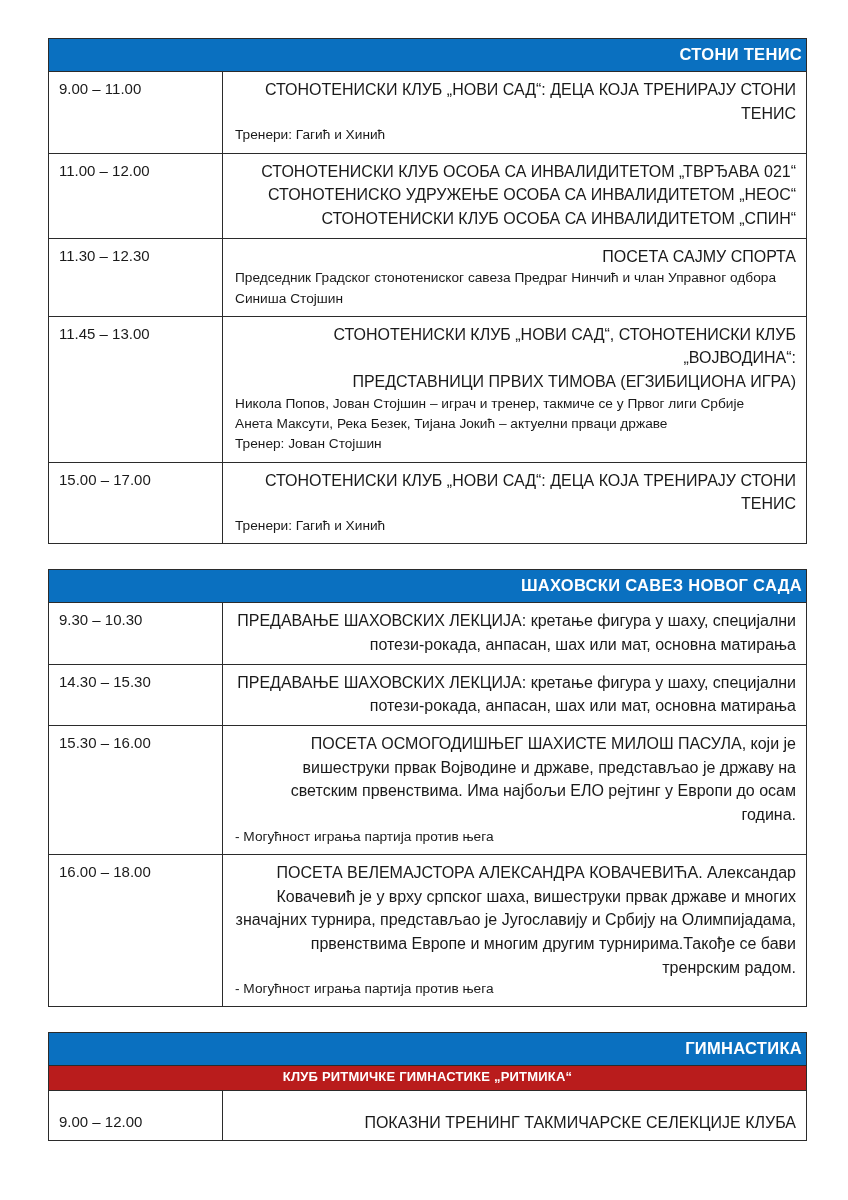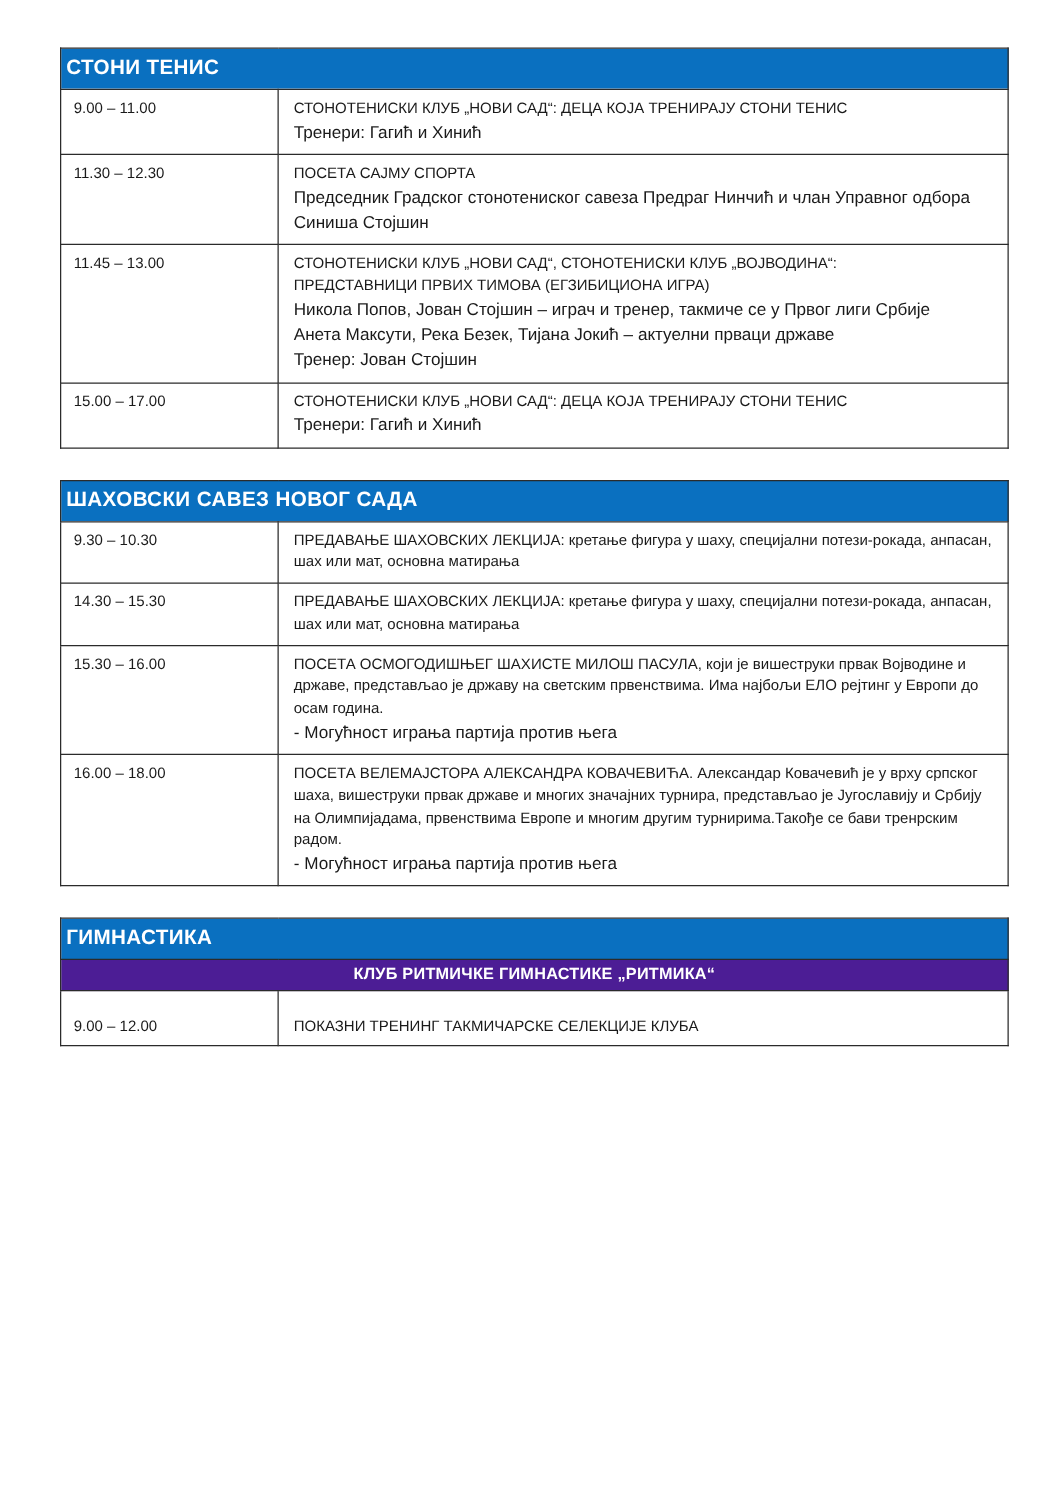--- a/index.html
+++ b/index.html
@@ -33,58 +33,58 @@
 
   .schedule-table col.time-col { width: 174px; }
   .schedule-table col.desc-col { width: 584px; }
 
   tr.section-head > th {
     background: #0a70c0;
     color: #ffffff;
     font-size: 16.5px;
     font-weight: bold;
     letter-spacing: 0.3px;
-    text-align: left;
+    text-align: right;
     padding: 6px 4px 7px 4px;
     border: 1.5px solid #2b2b2b;
     line-height: 1.15;
     margin-left: 20px;
   }
   tr.club-head > th {
-    background: #4c1d95;
+    background: #b91c1c;
     color: #ffffff;
     font-size: 13px;
     font-weight: bold;
     letter-spacing: 0.2px;
     text-align: center;
     padding: 4px 4px 5px 4px;
     border: 1.5px solid #2b2b2b;
     line-height: 1.15;
   }
 
   td.time-cell {
     border: 1px solid #2b2b2b;
     vertical-align: top;
     padding: 6px 8px 7px 10px;
-    font-size: 12px;
+    font-size: 15px;
     line-height: 1.45;
     white-space: nowrap;
     background: #ffffff;
     margin-top: 15px;
   }
   td.desc-cell {
     border: 1px solid #2b2b2b;
     vertical-align: top;
     padding: 6px 10px 7px 12px;
     font-size: 14.2px;
     line-height: 1.48;
     background: #ffffff;
   }
   td.desc-cell .line { display: block; }
-  td.desc-cell .line.caps { font-size: 12px; }
+  td.desc-cell .line.caps { font-size: 16px; text-align: right; }
   td.desc-cell .line.normal { font-size: 13.7px; }
 
   .tight td.time-cell, .tight td.desc-cell {
     padding-top: 20px;
     padding-bottom: 5px;
   }
 </style>
 </head>
 <body>
 
@@ -102,20 +102,28 @@
         </thead>
         <tbody>
           <tr>
             <td class="time-cell">9.00 – 11.00</td>
             <td class="desc-cell">
               <span class="line caps">СТОНОТЕНИСКИ КЛУБ „НОВИ САД“: ДЕЦА КОЈА ТРЕНИРАЈУ СТОНИ ТЕНИС</span>
               <span class="line normal">Тренери: Гагић и Хинић</span>
             </td>
           </tr>
           <tr>
+            <td class="time-cell">11.00 – 12.00</td>
+            <td class="desc-cell">
+              <span class="line caps">СТОНОТЕНИСКИ КЛУБ ОСОБА СА ИНВАЛИДИТЕТОМ „ТВРЂАВА 021“</span>
+              <span class="line caps">СТОНОТЕНИСКО УДРУЖЕЊЕ ОСОБА СА ИНВАЛИДИТЕТОМ „НЕОС“</span>
+              <span class="line caps">СТОНОТЕНИСКИ КЛУБ ОСОБА СА ИНВАЛИДИТЕТОМ „СПИН“</span>
+            </td>
+          </tr>
+          <tr>
             <td class="time-cell">11.30 – 12.30</td>
             <td class="desc-cell">
               <span class="line caps">ПОСЕТА САЈМУ СПОРТА</span>
               <span class="line normal">Председник Градског стонотениског савеза Предраг Нинчић и члан Управног одбора Синиша Стојшин</span>
             </td>
           </tr>
           <tr>
             <td class="time-cell">11.45 – 13.00</td>
             <td class="desc-cell">
               <span class="line caps">СТОНОТЕНИСКИ КЛУБ „НОВИ САД“, СТОНОТЕНИСКИ КЛУБ „ВОЈВОДИНА“:</span>

